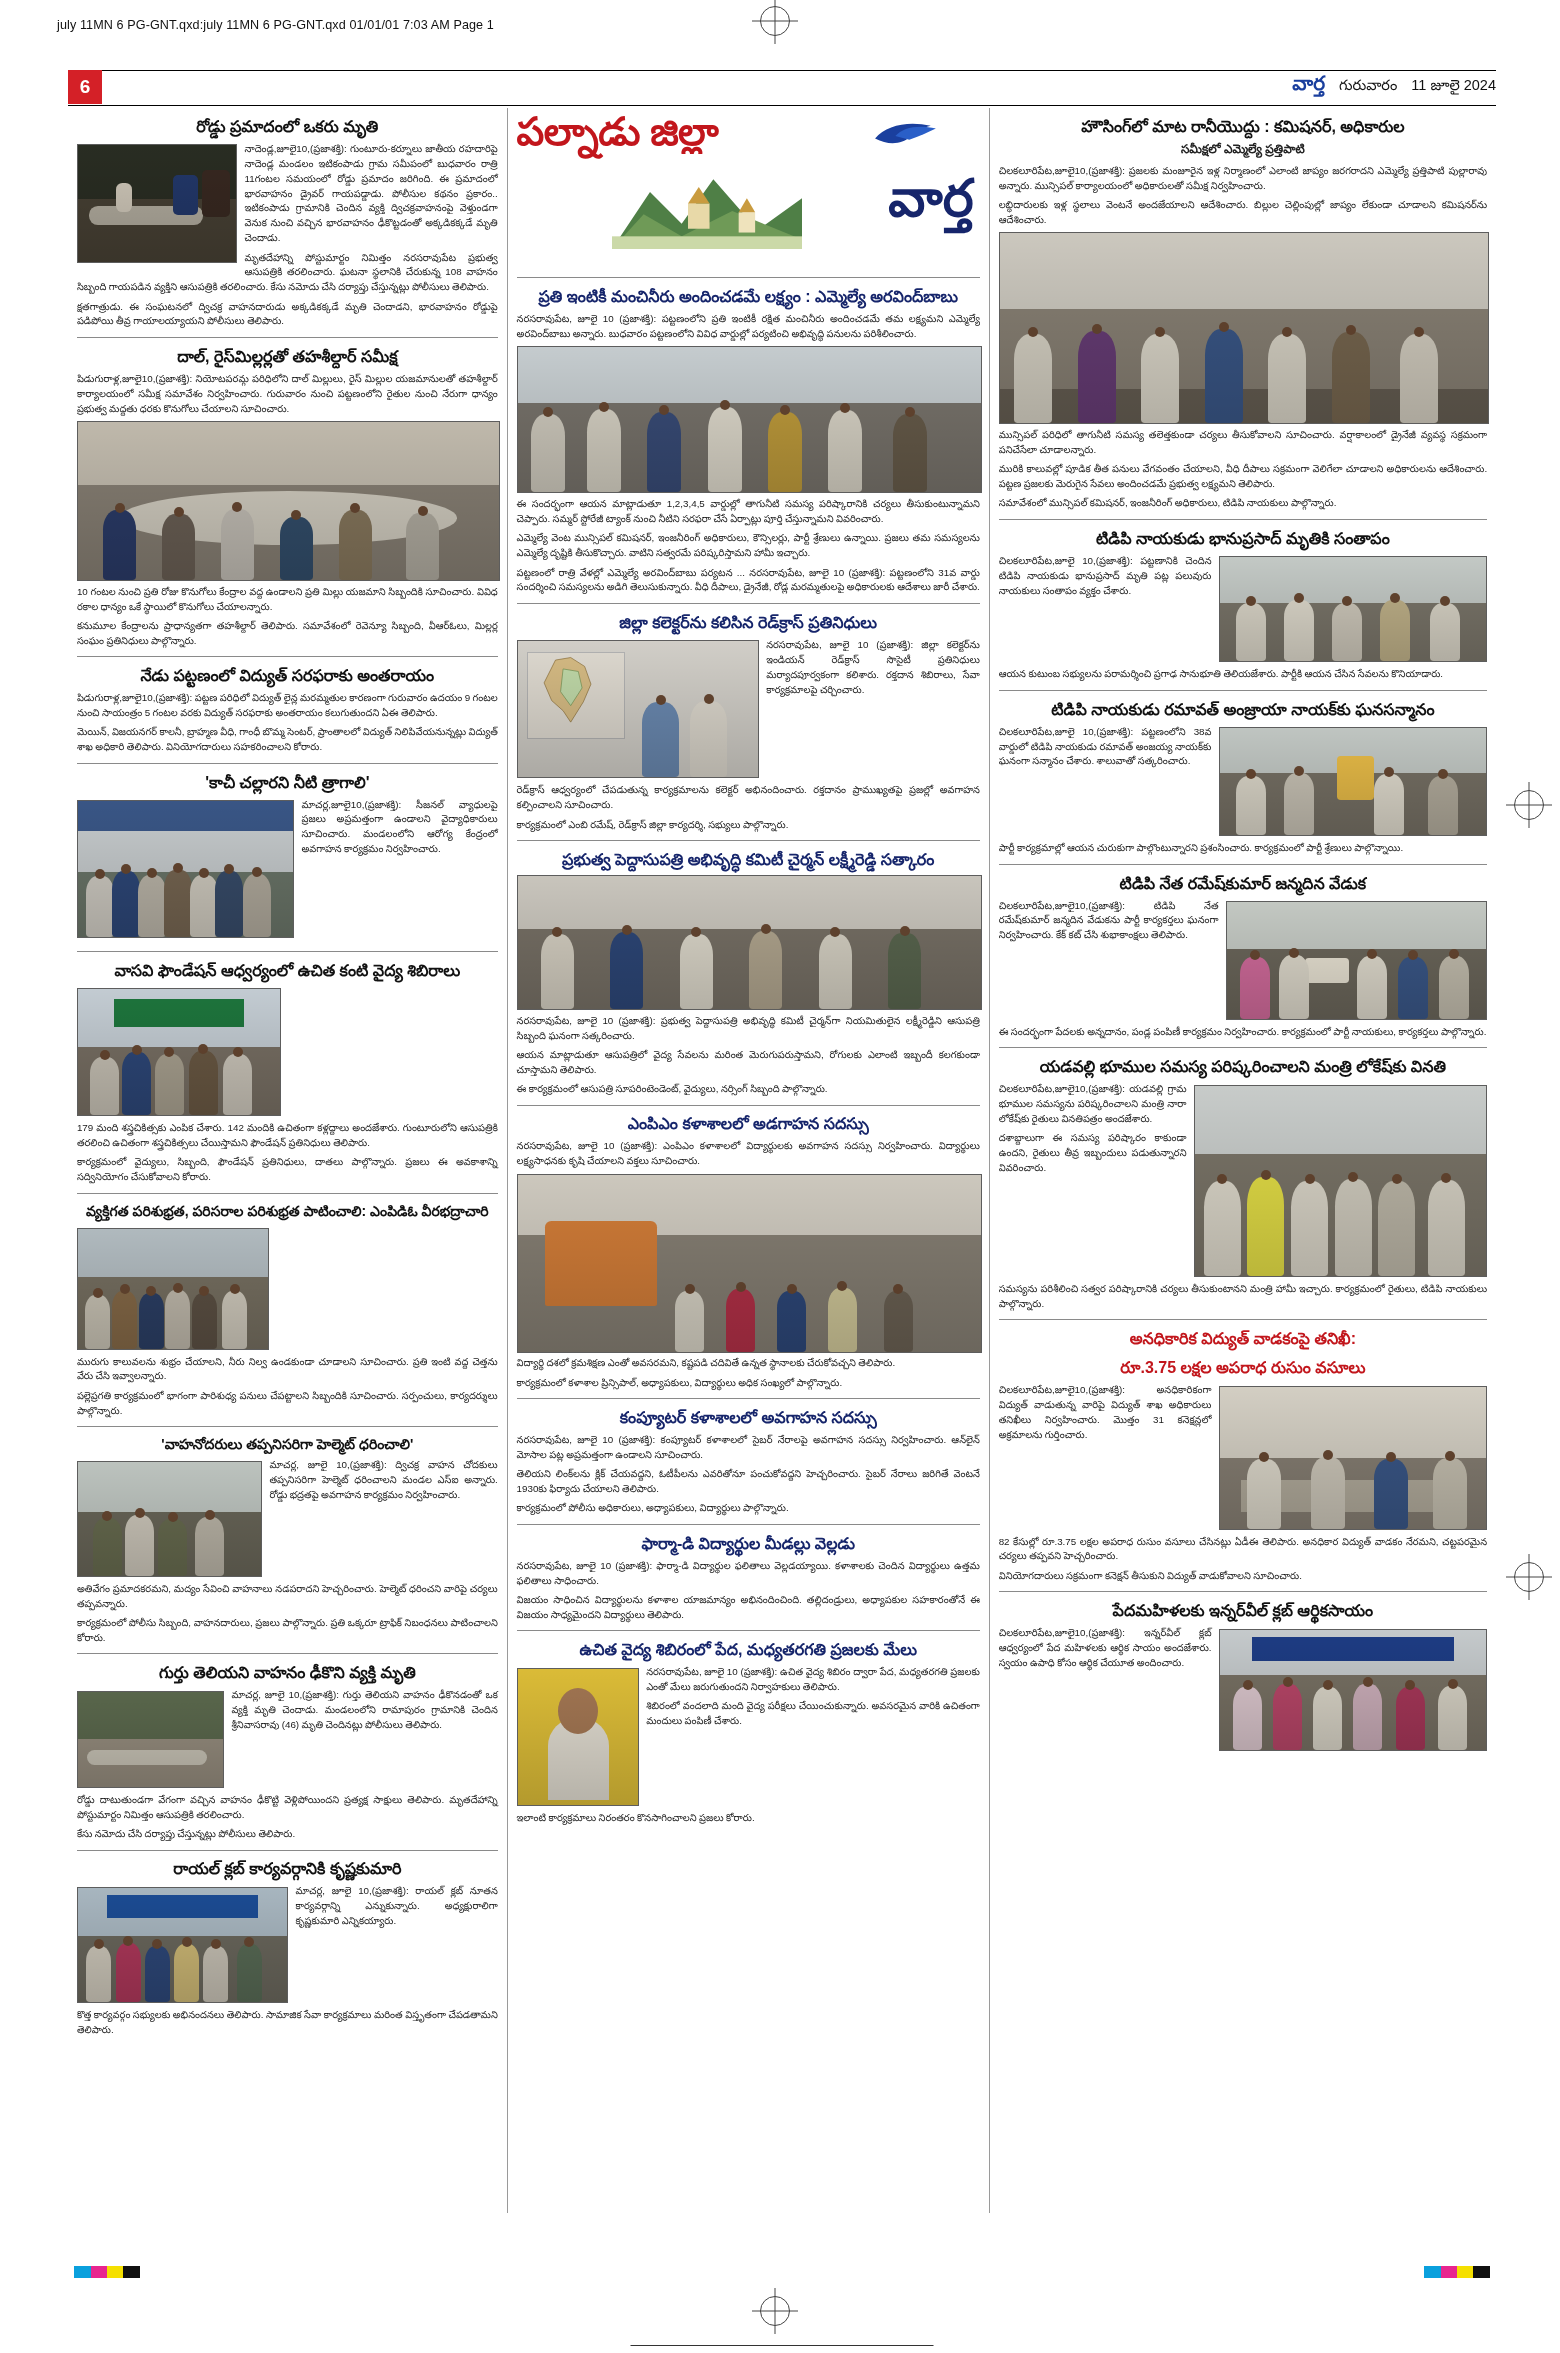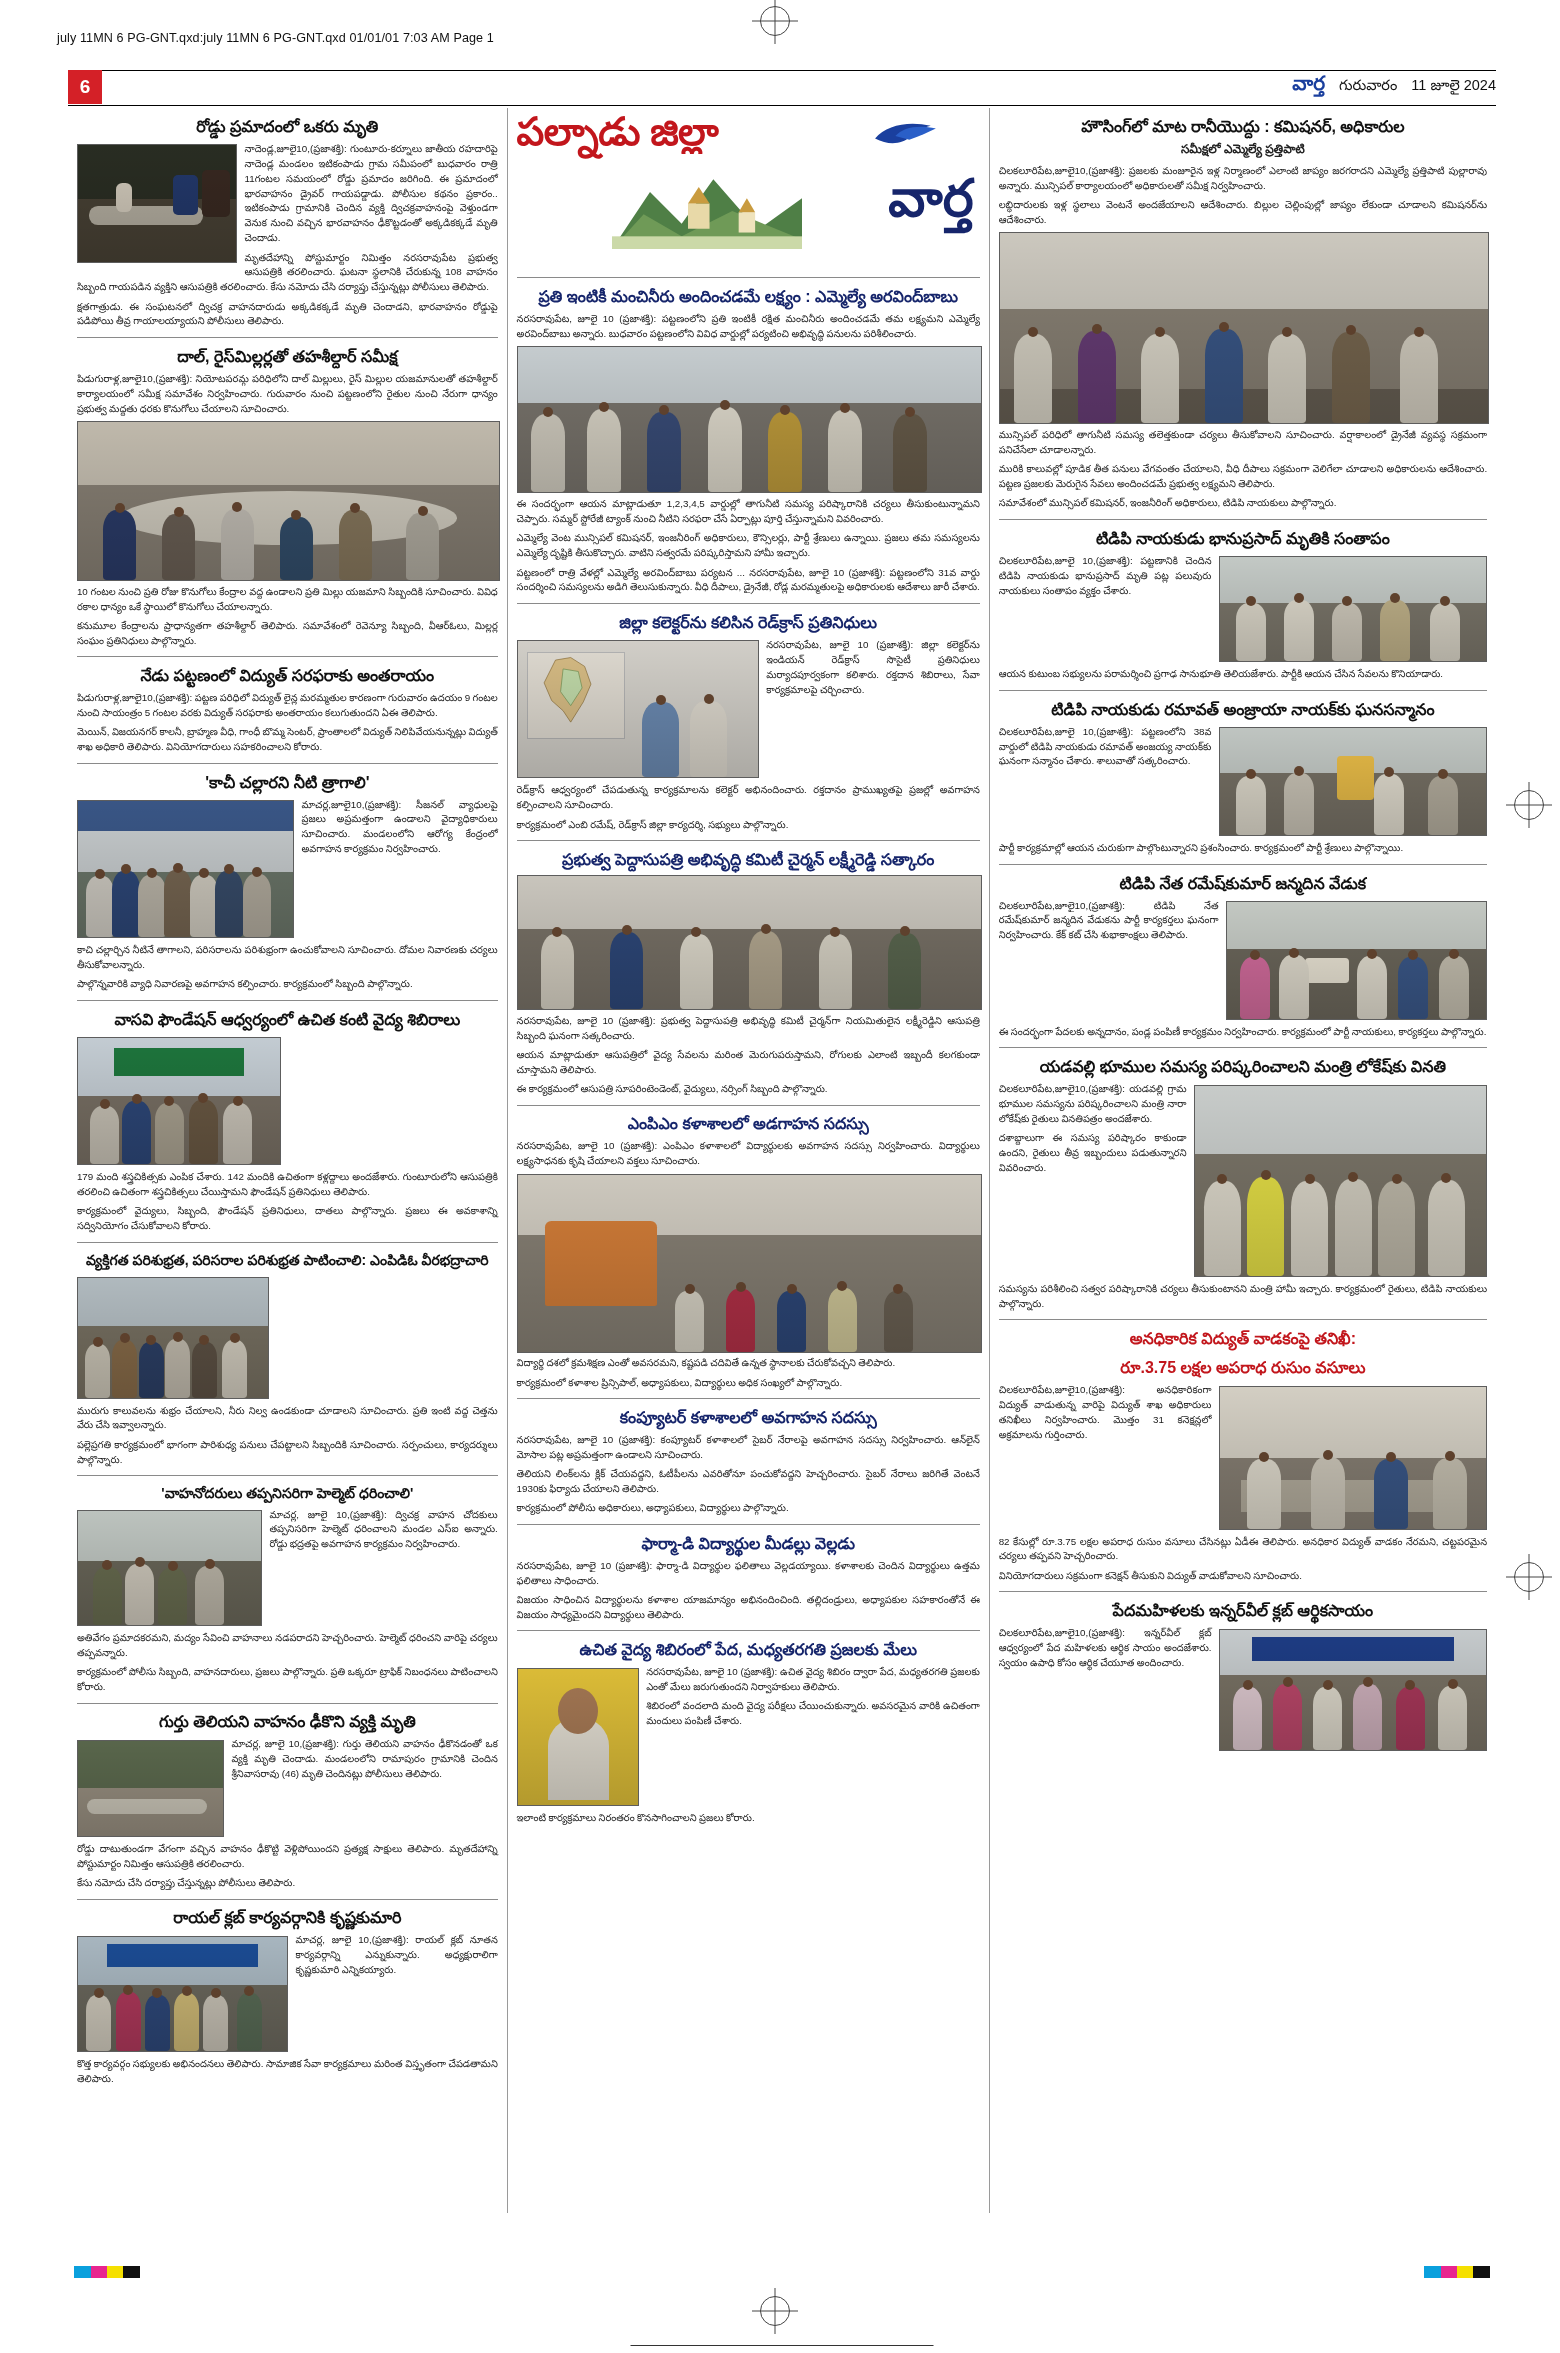--- a/index.html
+++ b/index.html
@@ -17,21 +17,20 @@
 
   
   .slug {
     position: absolute;
     top: 17.7px;
     left: 57px;
     font-size: 12.6px;
     color: #111;
     font-family: "Liberation Sans", sans-serif;
     letter-spacing: 0.1px;
-    margin-top: 13px;
   }
   .reg-mark {
     position: absolute;
     width: 28px; height: 28px;
     border-radius: 50%;
     border: 1px solid #444;
   }
   .reg-mark::before, .reg-mark::after {
     content: "";
     position: absolute;
@@ -353,24 +352,20 @@
                 <span class="head"></span>
               </div>
             <div class="fig" style="left:77%;width:28px;height:63px;background:#b9b2a4;">
                 <span class="head"></span>
               </div>
             <div class="vig"></div>
           </div>
           <div class="body">
             <p>మాచర్ల,జూలై10,(ప్రజాశక్తి): సీజనల్ వ్యాధులపై ప్రజలు అప్రమత్తంగా ఉండాలని వైద్యాధికారులు సూచించారు. మండలంలోని ఆరోగ్య కేంద్రంలో అవగాహన కార్యక్రమం నిర్వహించారు.</p>
           </div>
-        </div>
-        <div class="body">
-          <p>కాచి చల్లార్చిన నీటినే తాగాలని, పరిసరాలను పరిశుభ్రంగా ఉంచుకోవాలని సూచించారు. దోమల నివారణకు చర్యలు తీసుకోవాలన్నారు.</p>
-          <p>పాల్గొన్నవారికి వ్యాధి నివారణపై అవగాహన కల్పించారు. కార్యక్రమంలో సిబ్బంది పాల్గొన్నారు.</p>
         </div>
       </div>
 
       <div class="rule"></div>
 
       <div>
         <div class="headline">వాసవి ఫౌండేషన్ ఆధ్వర్యంలో ఉచిత కంటి వైద్య శిబిరాలు</div>
         <div class="clearfix">
           <div class="photo wrap-photo-left" style="width:202px;height:126px;">
             <div class="sky" style="background:#cdd6dd;height:46%;"></div>

